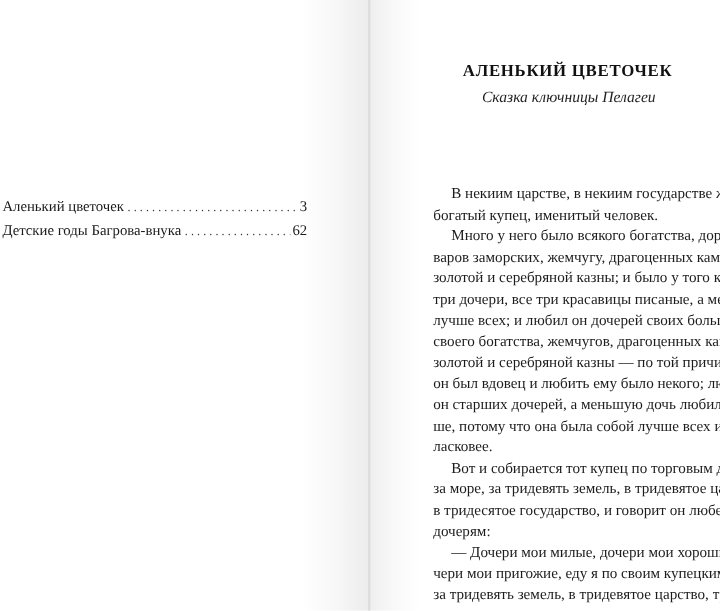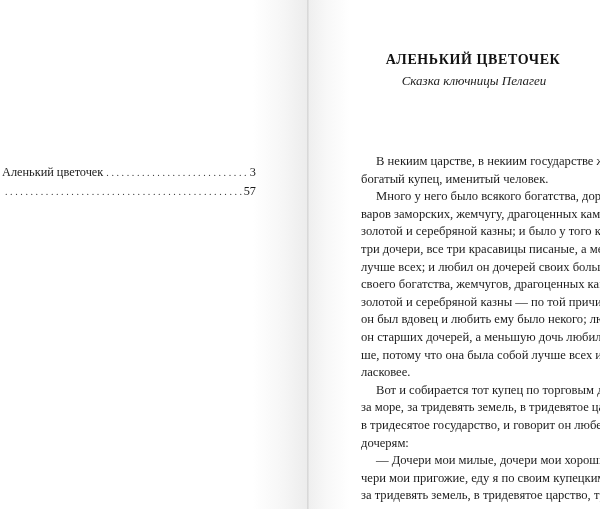--- a/index.html
+++ b/index.html
@@ -149,22 +149,23 @@
   <div class="page page-right"></div>
   <div class="gutter"></div>
 
   <ul class="toc-list">
     <li class="toc-entry">
       <span class="toc-entry-title">Аленький цветочек</span>
       <span class="toc-dots"></span>
       <span class="toc-page">3</span>
     </li>
     <li class="toc-entry">
+      <span class="toc-entry-title">Детские годы Багрова-внука</span>
       <span class="toc-dots"></span>
-      <span class="toc-page">57</span>
+      <span class="toc-page">62</span>
     </li>
   </ul>
 
   <div class="story-title">АЛЕНЬКИЙ ЦВЕТОЧЕК</div>
   <div class="story-subtitle">Сказка ключницы Пелагеи</div>
 
   <div class="story-body">
     <p>
       <span class="line indent">В некиим царстве, в некиим государстве жил-был</span>
       <span class="line last">богатый купец, именитый человек.</span>

